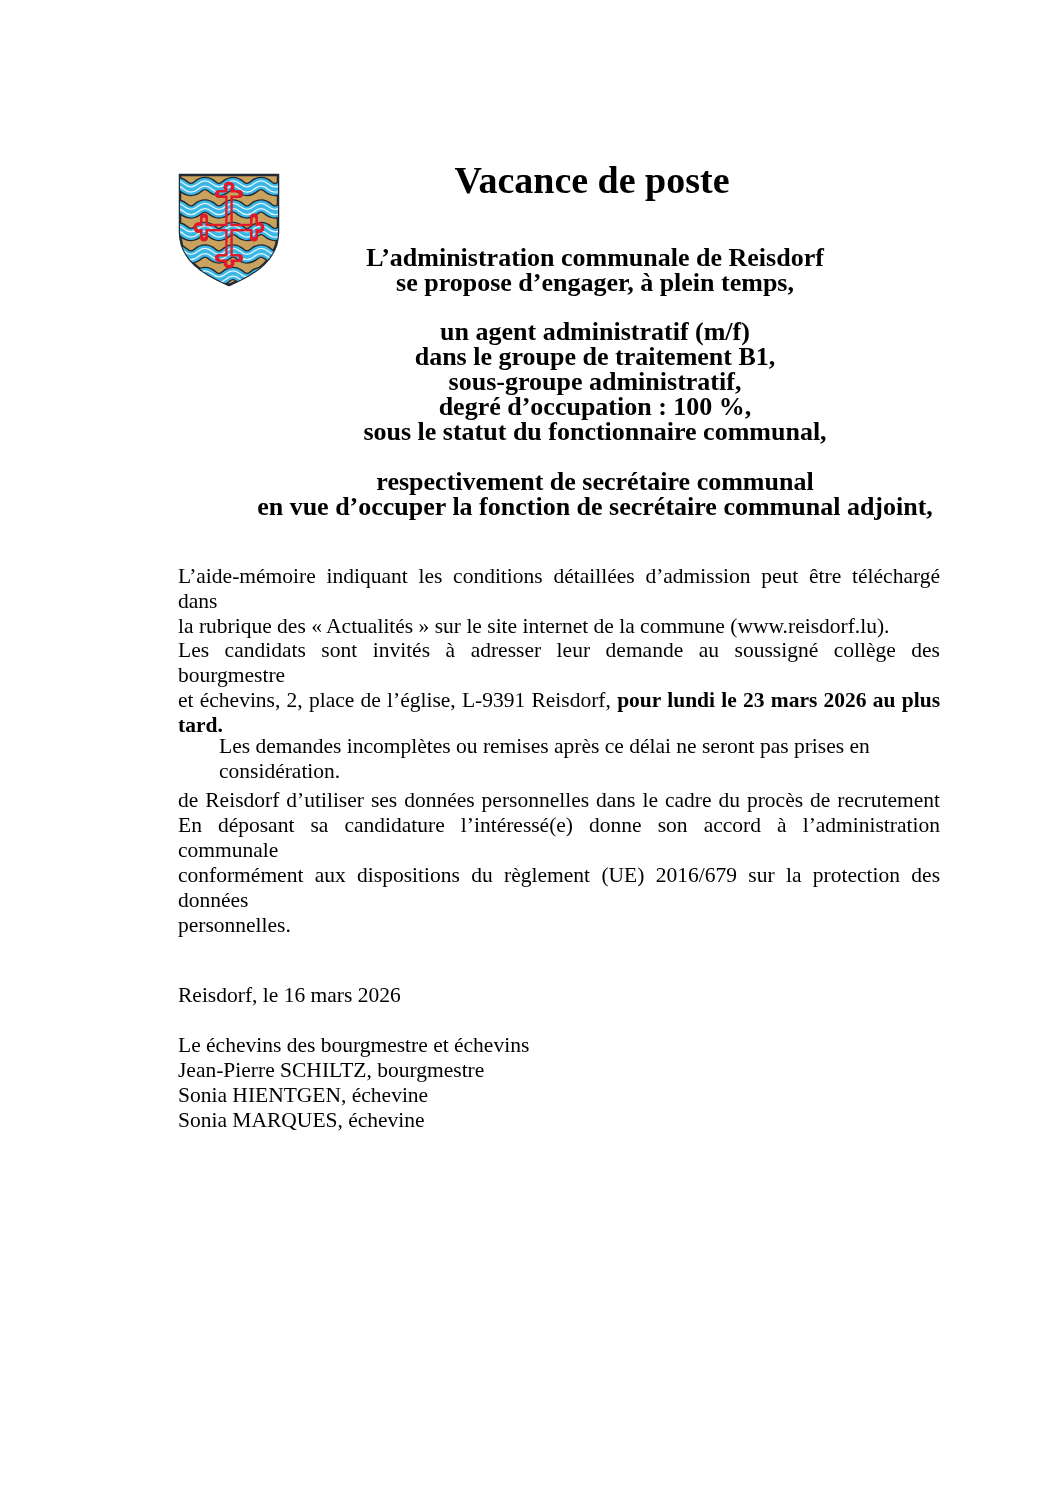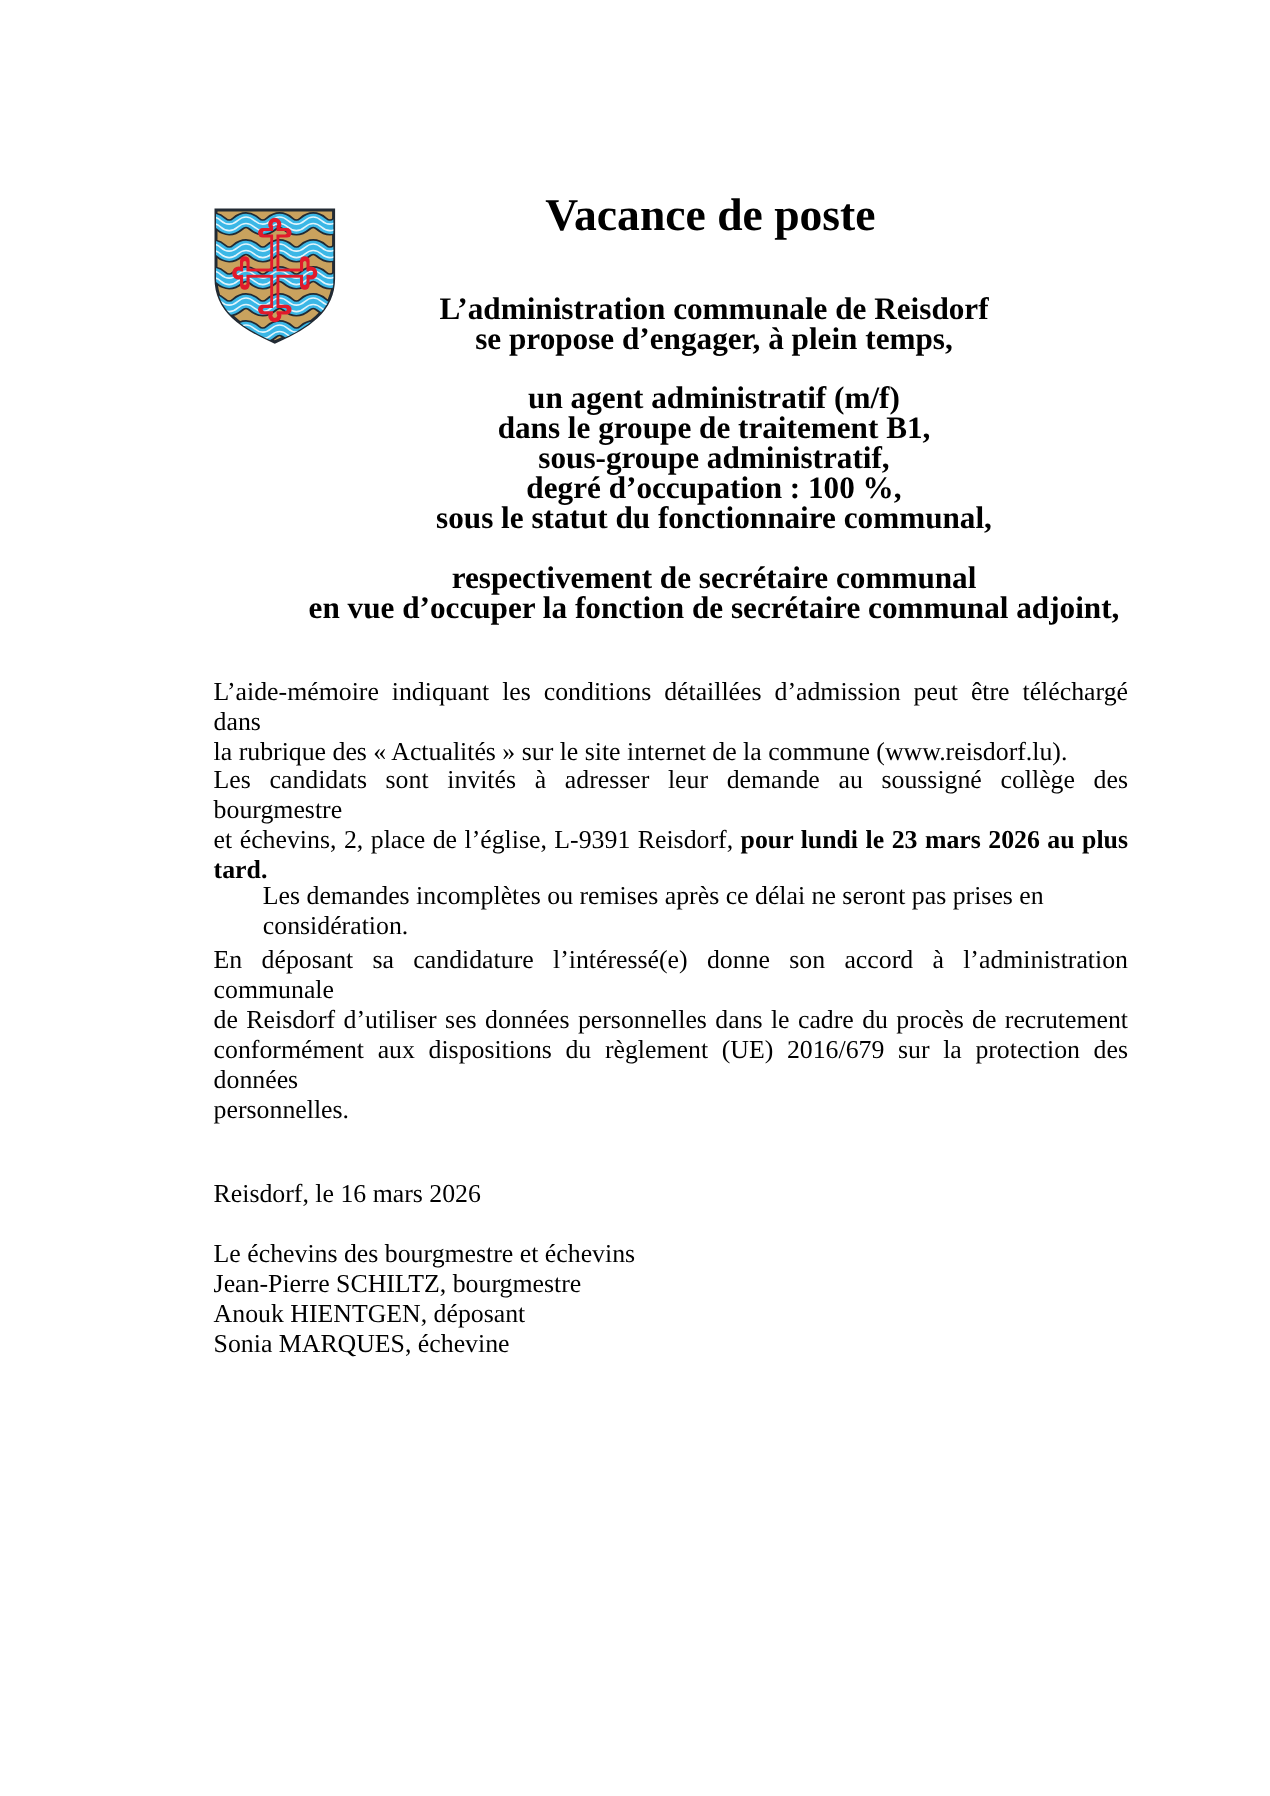--- a/index.html
+++ b/index.html
@@ -164,28 +164,28 @@
     <div class="jline">Les candidats sont invités à adresser leur demande au soussigné collège des bourgmestre</div>
     <div class="jline"><span>et échevins, 2, place de l’église, L-9391 Reisdorf, </span><b>pour lundi le 23 mars 2026 au plus</b></div>
     <div class="jlast"><b>tard.</b></div>
   </div>
 
   <div class="body-block p3">
     <div class="jlast">Les demandes incomplètes ou remises après ce délai ne seront pas prises en considération.</div>
   </div>
 
   <div class="body-block p4">
+    <div class="jline">de Reisdorf d’utiliser ses données personnelles dans le cadre du procès de recrutement</div>
     <div class="jline">En déposant sa candidature l’intéressé(e) donne son accord à l’administration communale</div>
-    <div class="jline">de Reisdorf d’utiliser ses données personnelles dans le cadre du procès de recrutement</div>
     <div class="jline">conformément aux dispositions du règlement (UE) 2016/679 sur la protection des données</div>
     <div class="jlast">personnelles.</div>
   </div>
 
   <div class="body-block dateline">Reisdorf, le 16 mars 2026</div>
 
   <div class="body-block closing">
     <div>Le échevins des bourgmestre et échevins</div>
     <div>Jean-Pierre SCHILTZ, bourgmestre</div>
-    <div>Anouk HIENTGEN, déposant</div>
+    <div>Sonia HIENTGEN, échevine</div>
     <div>Sonia MARQUES, échevine</div>
   </div>
 
 </div>
 
 </body></html>

